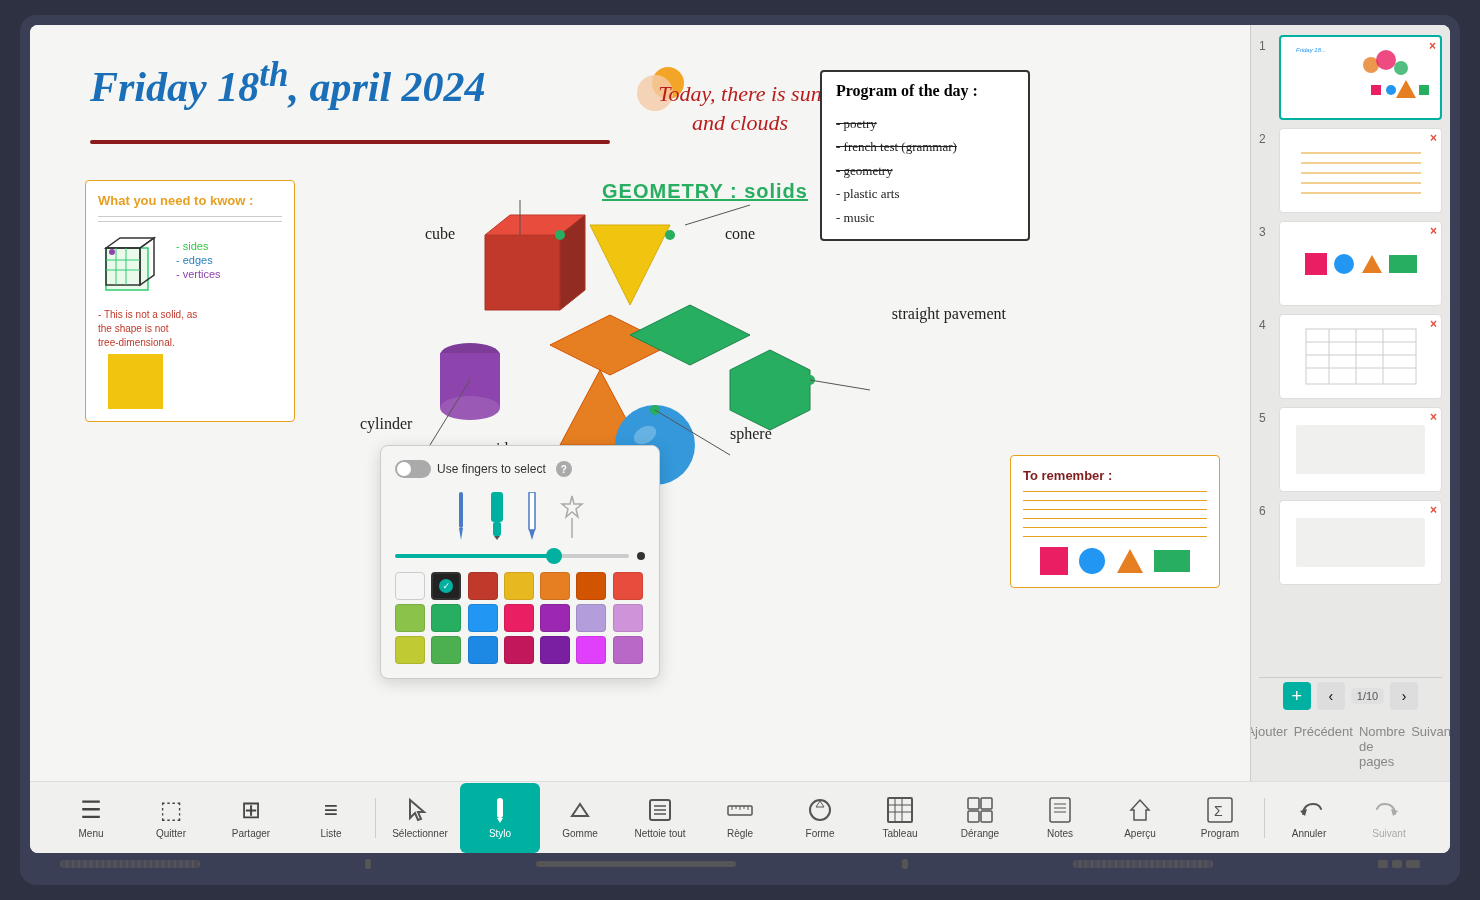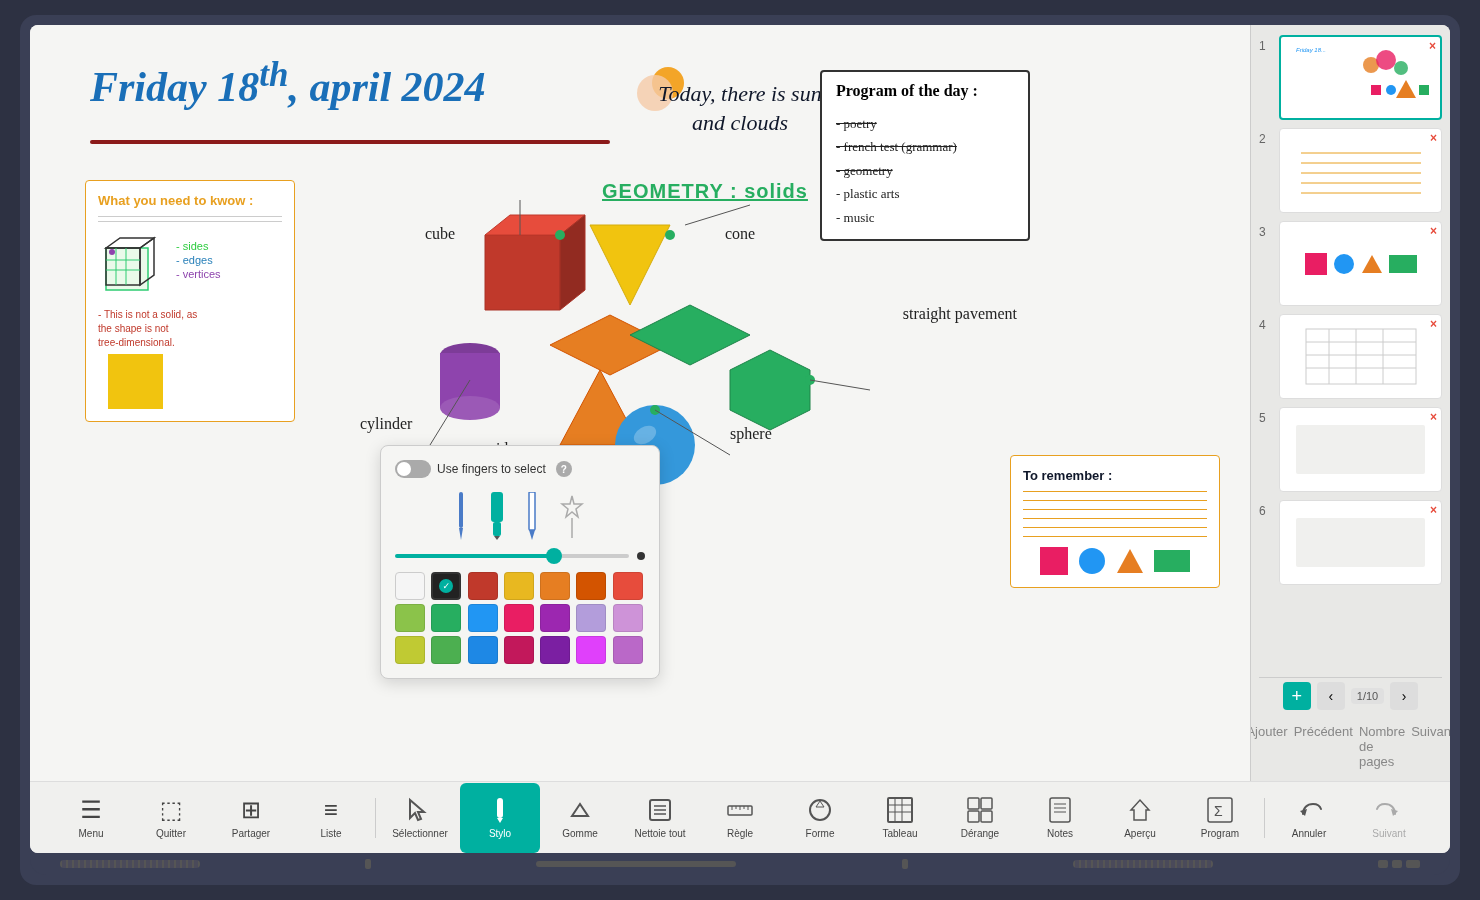--- a/index.html
+++ b/index.html
@@ -85,21 +85,21 @@
     .wb-weather {
       position: absolute;
       top: 55px;
       left: 610px;
       width: 200px;
       text-align: center;
     }
     .wb-weather-text {
       font-family: 'Segoe Script', cursive;
       font-size: 22px;
-      color: #0f172a;
+      color: #b91c1c;
       font-style: italic;
       line-height: 1.3;
     }
     .wb-sun {
       position: absolute;
       top: 40px;
       left: 600px;
       width: 60px;
       height: 60px;
     }
@@ -213,21 +213,21 @@
       position: absolute;
       top: 430px;
       right: 30px;
       width: 210px;
       background: white;
       border: 1.5px solid #e8a020;
       border-radius: 4px;
       padding: 12px;
     }
     .remember-title {
-      color: #0f172a;
+      color: #7f1d1d;
       font-size: 13px;
       font-weight: bold;
       margin-bottom: 8px;
     }
     .remember-lines {
       display: flex;
       flex-direction: column;
       gap: 8px;
     }
     .remember-line {
@@ -622,21 +622,21 @@
           <line x1="190" y1="40" x2="190" y2="5" stroke="#555" stroke-width="1"></line>
           <line x1="355" y1="30" x2="420" y2="10" stroke="#555" stroke-width="1"></line>
           <line x1="480" y1="185" x2="540" y2="195" stroke="#555" stroke-width="1"></line>
           <line x1="140" y1="185" x2="100" y2="250" stroke="#555" stroke-width="1"></line>
           <line x1="270" y1="250" x2="240" y2="285" stroke="#555" stroke-width="1"></line>
           <line x1="325" y1="215" x2="400" y2="260" stroke="#555" stroke-width="1"></line>
         </svg>
 
         <div class="shape-label" style="top: 200px; left: 395px;">cube</div>
         <div class="shape-label" style="top: 200px; left: 695px;">cone</div>
-        <div class="shape-label" style="top: 280px; right: 233px;">straight pavement</div>
+        <div class="shape-label" style="top: 280px; right: 244px;">straight pavement</div>
         <div class="shape-label" style="top: 390px; left: 330px;">cylinder</div>
         <div class="shape-label" style="top: 415px; left: 425px;">pyramid</div>
         <div class="shape-label" style="top: 400px; left: 700px;">sphere</div>
 
         <div class="remember-box">
           <div class="remember-title">To remember :</div>
           <div class="remember-lines">
             <div class="remember-line"></div>
             <div class="remember-line"></div>
             <div class="remember-line"></div>

